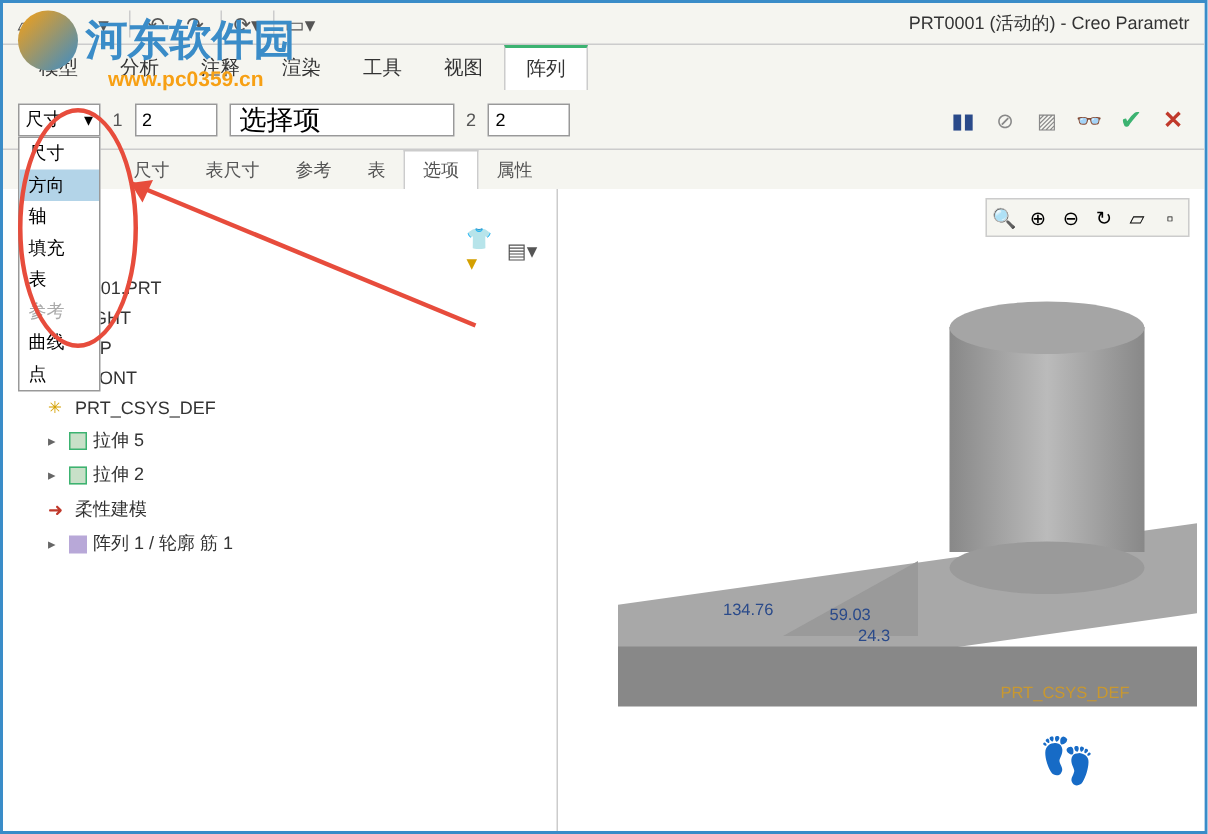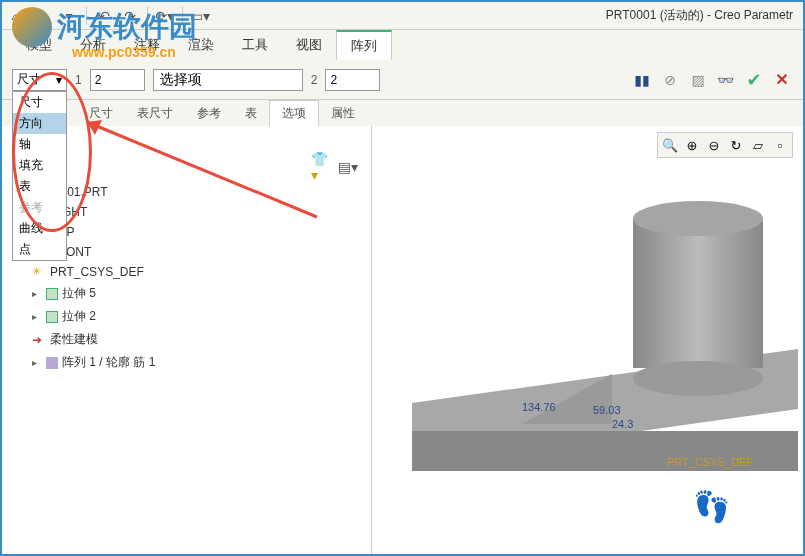--- a/index.html
+++ b/index.html
@@ -16,21 +16,21 @@
 .menu-item { padding: 5px 14px; font-size: 13px; color: #333; cursor: pointer; }
 .menu-item.active { background: #fff; border-top: 2px solid #3cb371; border-left: 1px solid #ccc; border-right: 1px solid #ccc; }
 .ribbon { height: 40px; background: #f5f5f0; border-bottom: 1px solid #ccc; display: flex; align-items: center; padding: 0 10px; gap: 8px; }
 .dim-dropdown { position: relative; }
 .dim-select { width: 55px; height: 22px; border: 1px solid #999; background: #fff; display: flex; align-items: center; justify-content: space-between; padding: 0 4px; font-size: 12px; cursor: pointer; }
 .dim-list { position: absolute; top: 22px; left: 0; width: 55px; background: #fff; border: 1px solid #999; z-index: 50; }
 .dim-opt { padding: 2px 6px; font-size: 12px; cursor: pointer; }
 .dim-opt.highlighted { background: #b3d4e8; }
 .dim-opt.disabled { color: #aaa; }
 .num-input { width: 55px; height: 22px; border: 1px solid #999; padding: 0 4px; font-size: 12px; }
-.select-box { width: 150px; height: 22px; border: 1px solid #999; background: #fff; padding: 0 6px; font-size: 14px; display: flex; align-items: center; }
+.select-box { width: 150px; height: 22px; border: 1px solid #999; background: #fff; padding: 0 6px; font-size: 18px; display: flex; align-items: center; }
 .num-label { font-size: 12px; color: #555; }
 .ribbon-right { margin-left: auto; display: flex; align-items: center; gap: 6px; }
 .r-icon { width: 22px; height: 22px; display: flex; align-items: center; justify-content: center; cursor: pointer; font-size: 14px; }
 .check-btn { color: #3cb371; font-size: 18px; }
 .x-btn { color: #c0392b; font-size: 16px; font-weight: bold; }
 .tabs-bar { height: 26px; background: #f5f5f0; display: flex; align-items: center; padding-left: 75px; gap: 0; }
 .tab-item { padding: 4px 12px; font-size: 12px; color: #555; cursor: pointer; }
 .tab-item.active { background: #fff; border: 1px solid #ccc; border-bottom: none; }
 .work-area { display: flex; height: calc(100% - 124px); }
 .left-panel { width: 370px; background: #fff; border-right: 1px solid #ccc; padding: 4px; }
@@ -50,21 +50,21 @@
 .viewport { flex: 1; background: #fff; position: relative; overflow: hidden; }
 .view-toolbar { position: absolute; top: 6px; right: 10px; display: flex; gap: 2px; background: #f5f5f0; border: 1px solid #ccc; padding: 2px; }
 .view-icon { width: 20px; height: 20px; display: flex; align-items: center; justify-content: center; cursor: pointer; font-size: 13px; }
 .model-3d { position: absolute; top: 30px; left: 30px; right: 0; bottom: 0; }
 .cylinder-top { position: absolute; top: 45px; right: 40px; width: 130px; height: 35px; background: #a5a5a5; border-radius: 50%; }
 .cylinder-body { position: absolute; top: 62px; right: 40px; width: 130px; height: 150px; background: linear-gradient(90deg, #888, #bbb, #888); }
 .cylinder-bot { position: absolute; top: 205px; right: 40px; width: 130px; height: 35px; background: #9a9a9a; border-radius: 50%; }
 .base-top { position: absolute; top: 220px; left: 10px; right: 5px; height: 60px; background: #a8a8a8; transform: skewY(-8deg); }
 .base-front { position: absolute; top: 275px; left: 10px; right: 5px; height: 40px; background: #888; }
 .rib { position: absolute; top: 218px; left: 120px; width: 0; height: 0; border-left: 90px solid transparent; border-bottom: 50px solid #9a9a9a; }
-.dim-text { position: absolute; font-size: 11px; color: #2a4a8a; margin-left: 40px; }
+.dim-text { position: absolute; font-size: 11px; color: #2a4a8a; }
 .csys-label { position: absolute; font-size: 11px; color: #c89830; }
 .footprint { position: absolute; bottom: 25px; right: 60px; width: 50px; height: 40px; font-size: 30px; color: #ddd; }
 .red-circle { position: absolute; top: 70px; left: 10px; width: 80px; height: 160px; border: 3px solid #e74c3c; border-radius: 50%; z-index: 60; pointer-events: none; }
 .red-arrow { position: absolute; top: 105px; left: 65px; z-index: 60; pointer-events: none; }
 .red-arrow svg { width: 260px; height: 120px; }
 </style>
 </head>
 <body>
 
 <div class="watermark">

